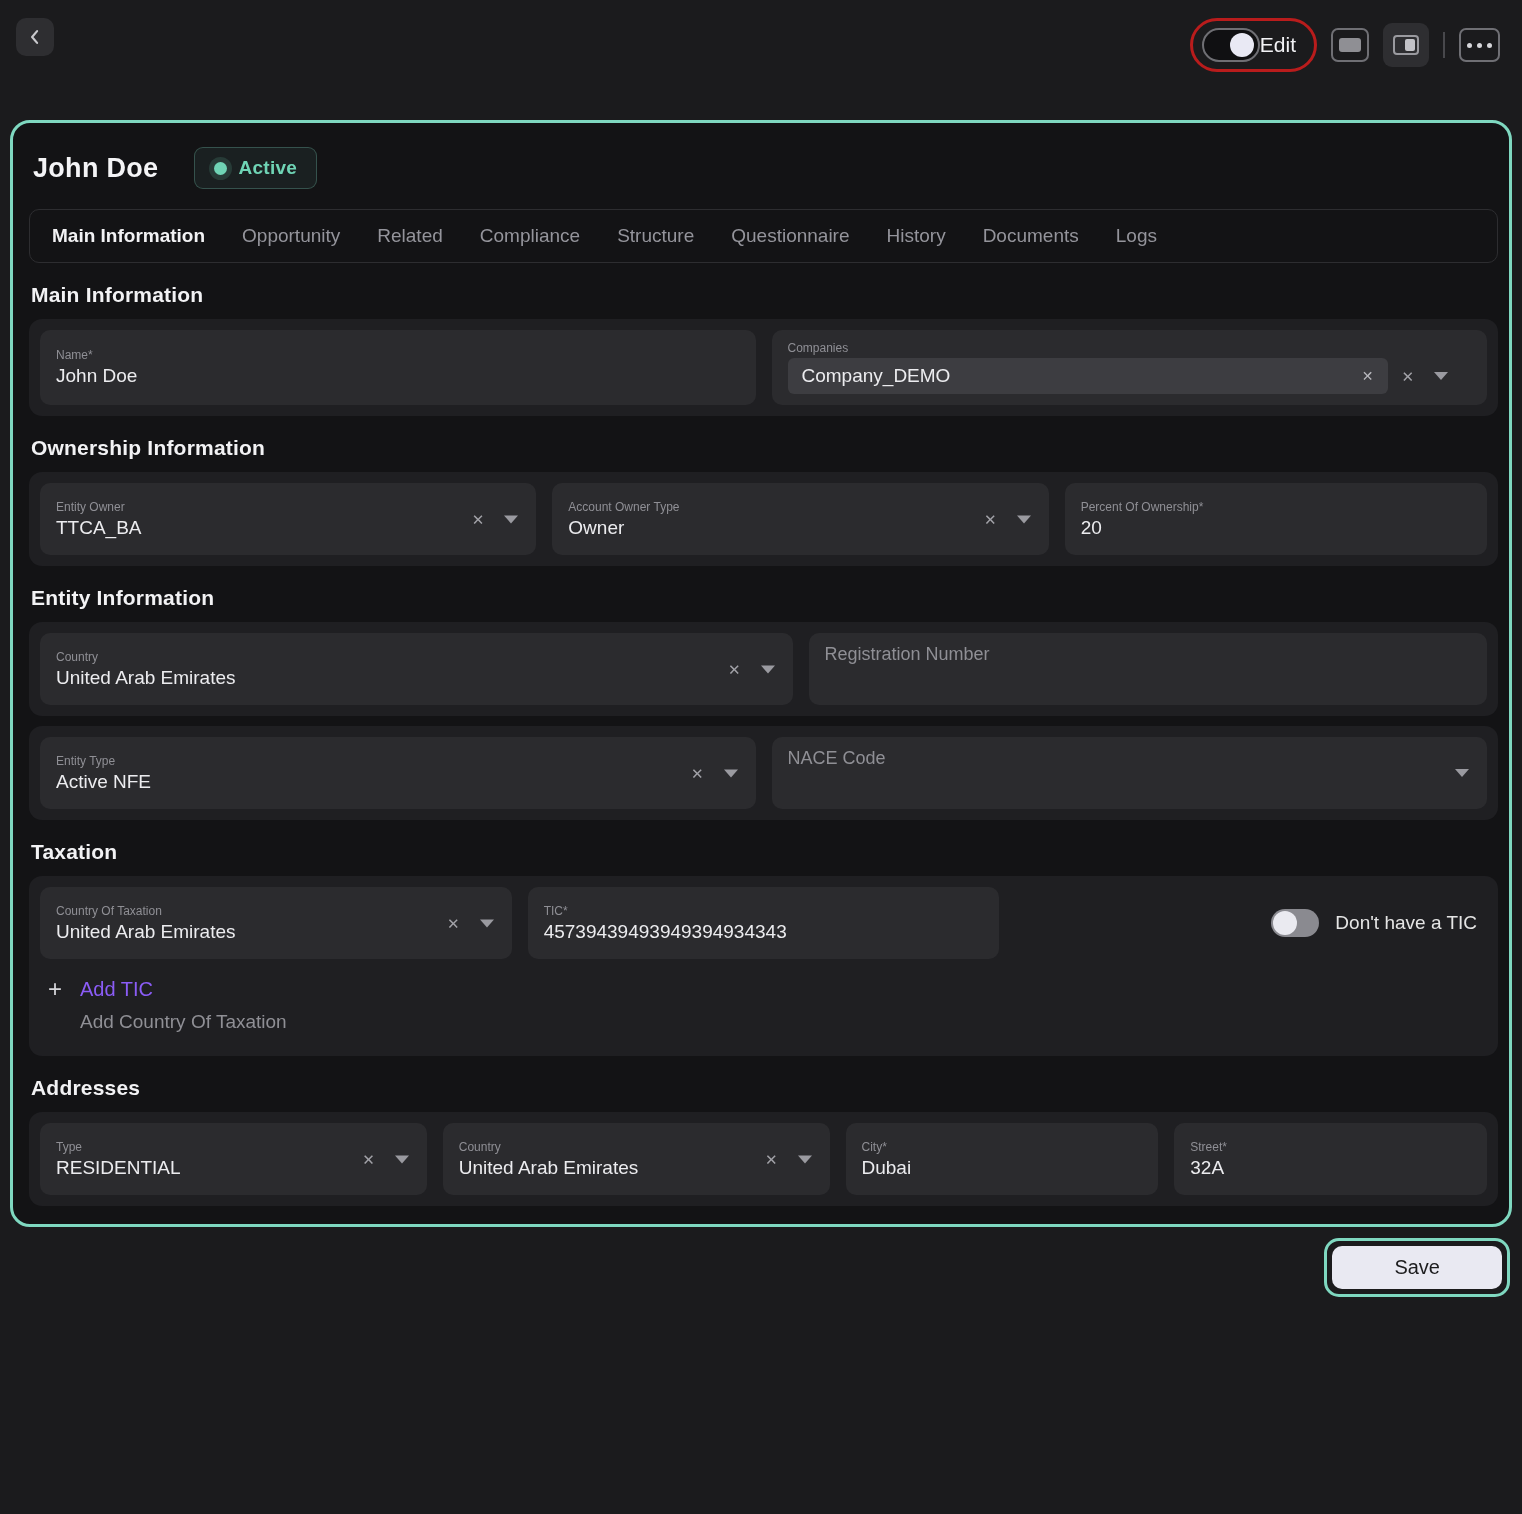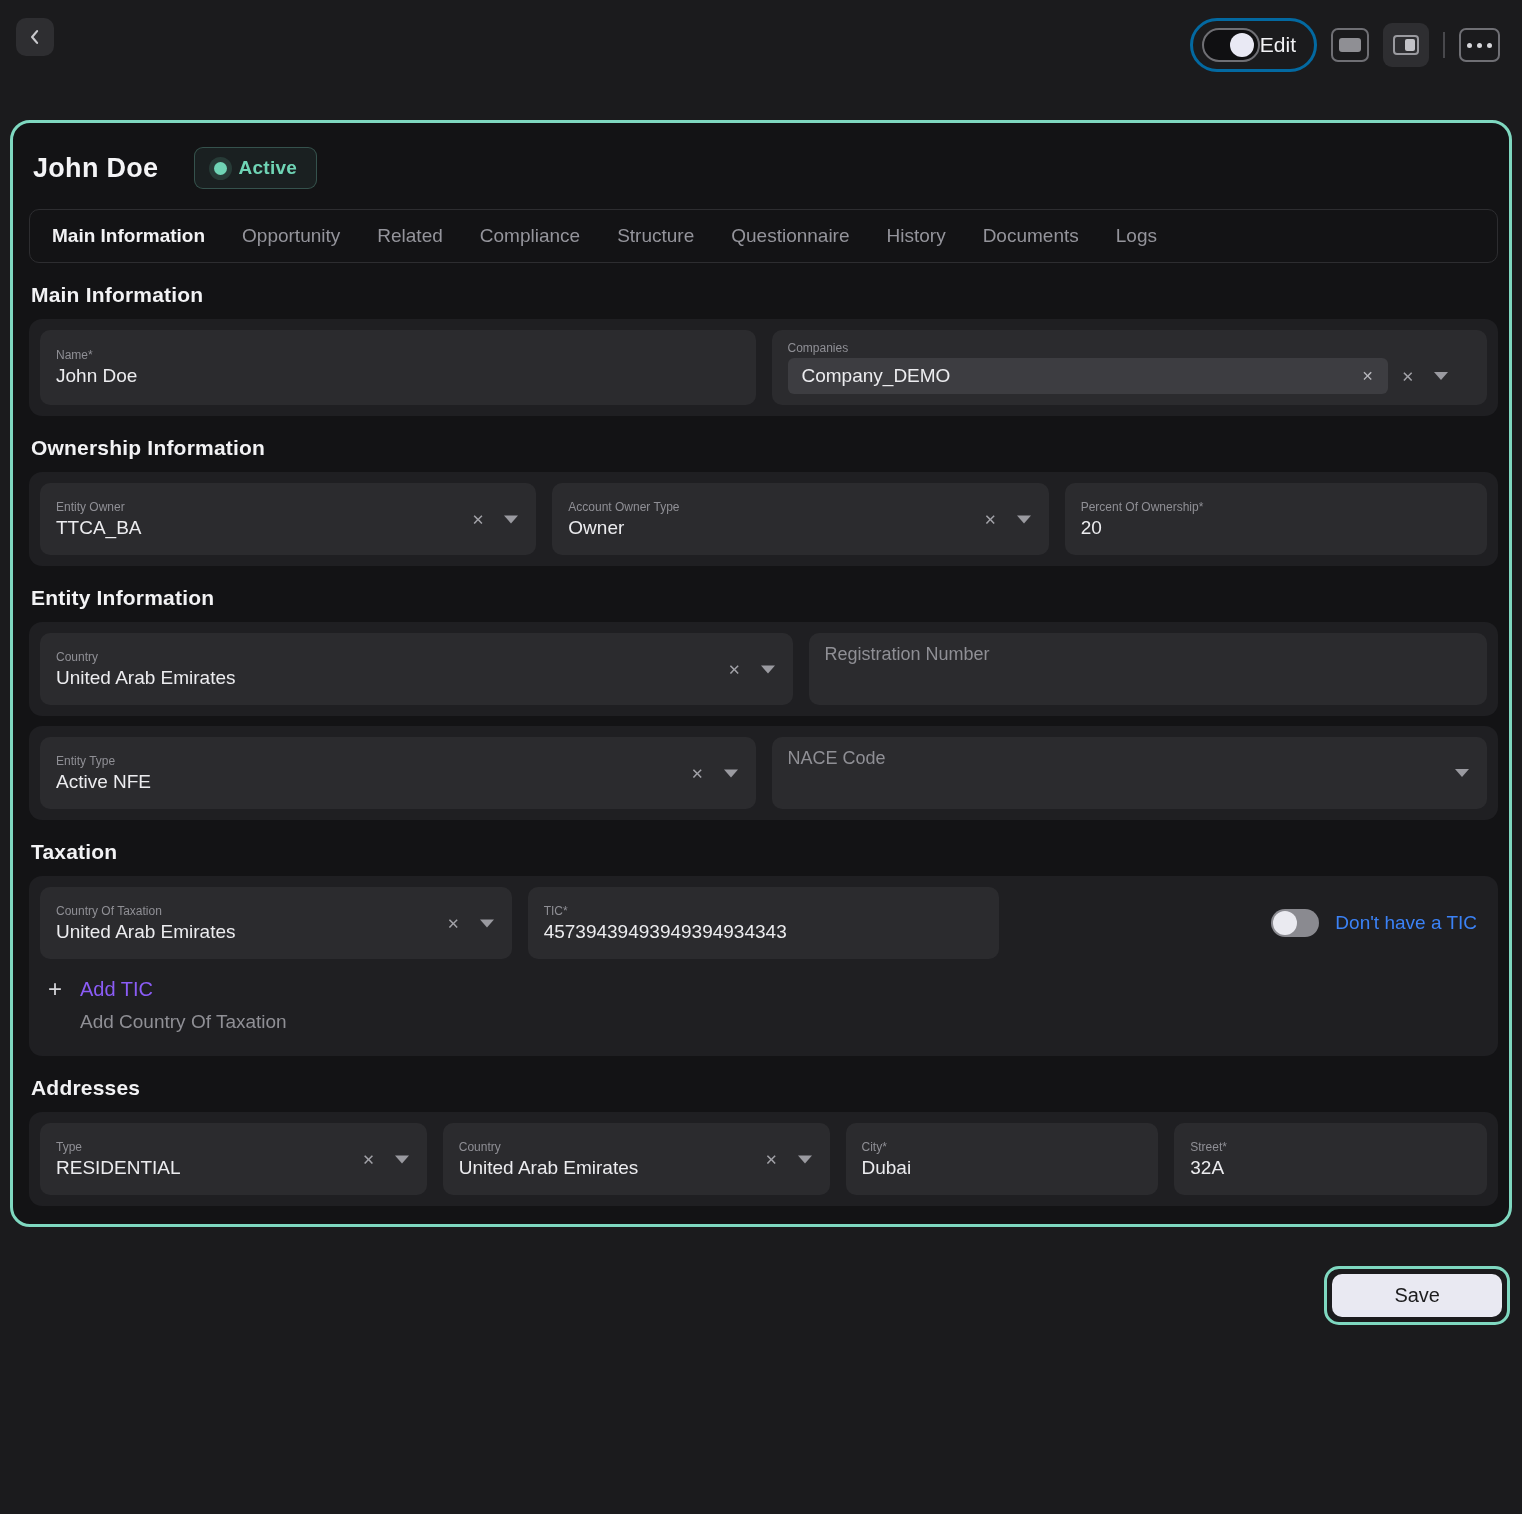--- a/index.html
+++ b/index.html
@@ -18,21 +18,21 @@
     padding:18px 22px 0 16px;
   }
   .back-btn {
     width:38px; height:38px; border-radius:10px;
     background:#2e2e31; display:flex; align-items:center; justify-content:center;
     cursor:pointer;
   }
   .topbar-right { display:flex; align-items:center; gap:14px; }
   .edit-ring {
     display:flex; align-items:center; 
-    border:3px solid #0369a1; border-radius:999px;
+    border:3px solid #b91c1c; border-radius:999px;
     padding:7px 18px 7px 9px; cursor:pointer;
   }
   .switch {
     width:58px; height:34px; border-radius:999px; position:relative;
     background:#101012; border:2px solid #6f6f74;
   }
   .switch .knob {
     position:absolute; top:3px; width:24px; height:24px; border-radius:50%;
     background:#e9e9f4;
   }
@@ -123,30 +123,30 @@
   .chip-controls { display:flex; align-items:center; gap:20px; padding-right:4px; }
 
   .cal-icon { position:absolute; right:16px; top:50%; transform:translateY(-50%); cursor:pointer; }
 
   
   .tax-row { display:flex; gap:16px; }
   .tax-row .field { flex:0 0 calc((100% - 32px)/3); }
   .tax-toggle-zone { flex:1; display:flex; align-items:center; justify-content:flex-end; gap:16px; padding-right:10px; }
   .switch.off { background:#8a8a90; border:none; width:48px; height:28px; }
   .switch.off .knob { left:2px; top:2px; background:#eaeaf0; }
-  .tic-toggle-label { color:#3b82f6; font-size:19px; }
+  .tic-toggle-label { color:#e5e5e5; font-size:19px; }
   .add-block { padding:18px 6px 10px 6px; }
   .add-row { display:flex; align-items:center; gap:16px; cursor:pointer; }
   .plus-glyph { color:#d8d8dc; font-size:24px; font-weight:300; line-height:1; width:18px; text-align:center; }
   .add-tic-text { color:#8b5cf6; font-size:20px; }
   .add-country-text { color:#8f8f95; font-size:19px; margin:10px 0 2px 34px; cursor:pointer; }
 
   
   .footer { display:flex; justify-content:flex-end; padding:11px 12px 0 0; }
-  .save-ring { border:3px solid #7fd8c0; border-radius:15px; padding:5px;margin-top:28px; }
+  .save-ring { border:3px solid #7fd8c0; border-radius:15px; padding:5px; }
   .save-btn {
     background:#e9e9f2; color:#1c1c1e; border:none;
     font-family:"Liberation Sans", sans-serif;
     font-size:20px; padding:10px 62px; border-radius:10px; cursor:pointer;
   }
 </style>
 </head>
 <body>
 
 <div class="topbar">

